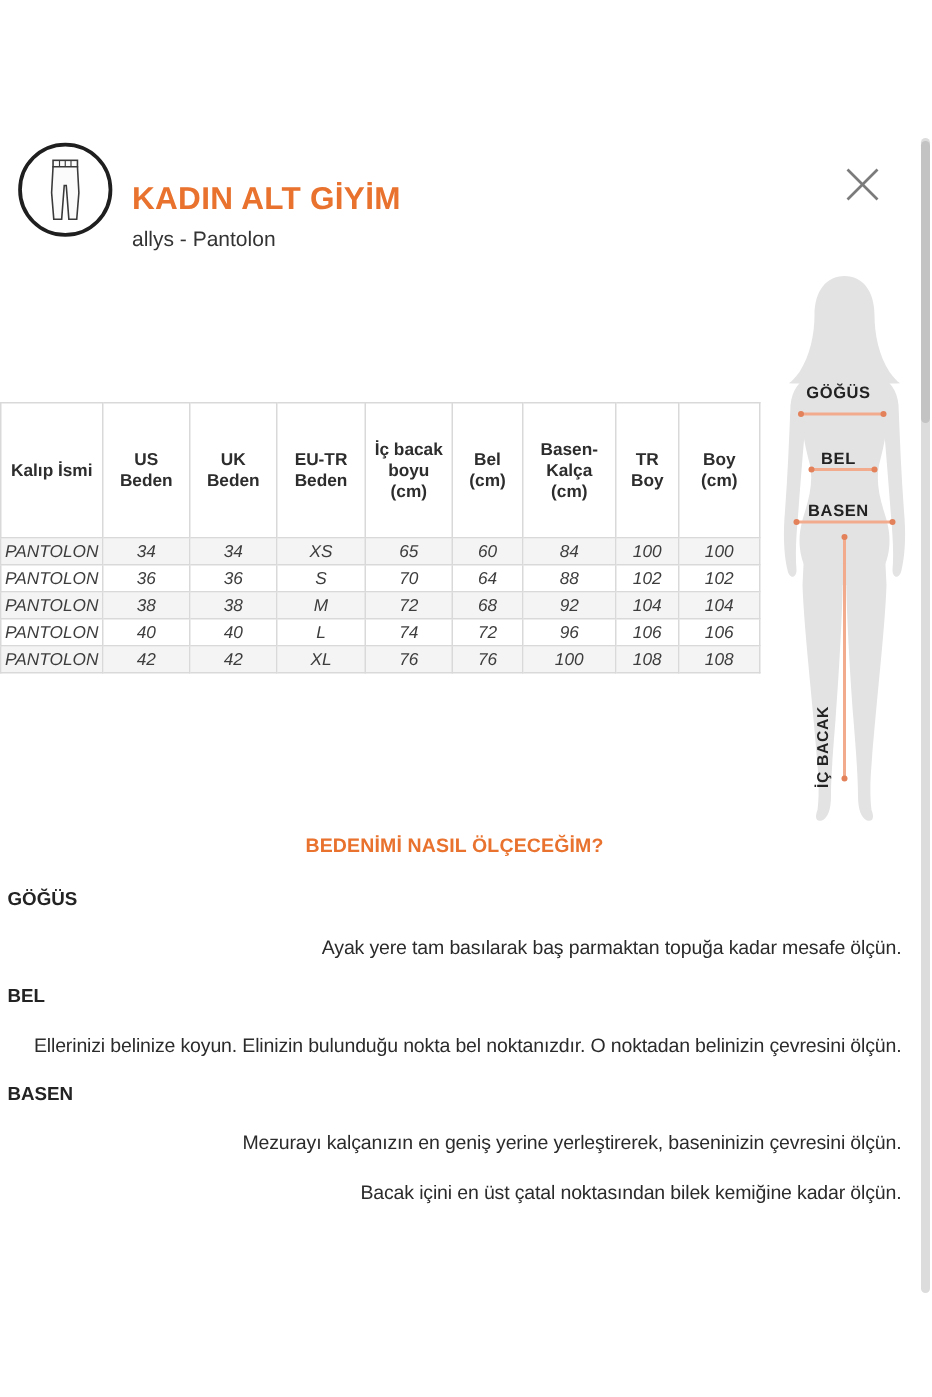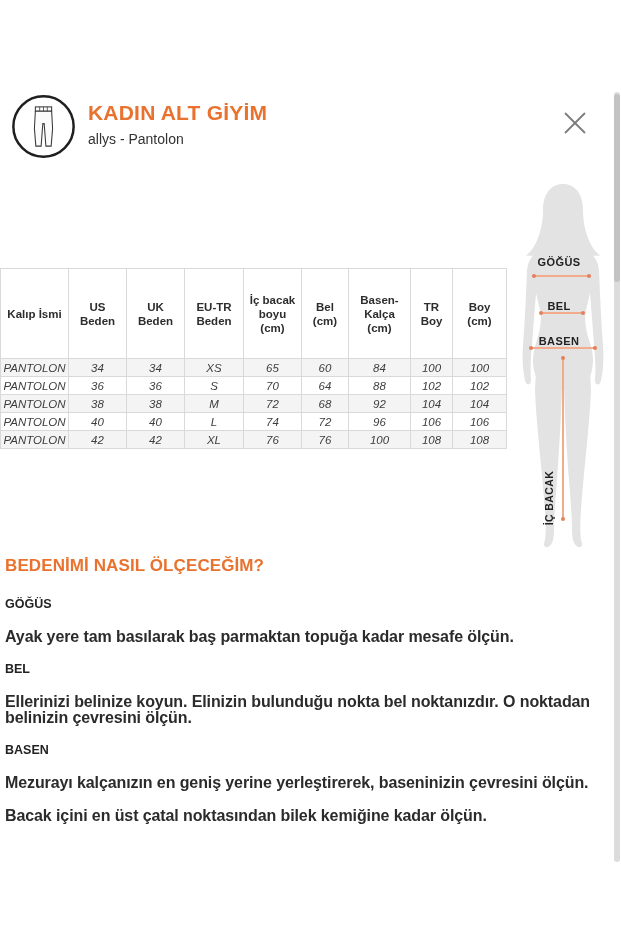--- a/index.html
+++ b/index.html
@@ -9,21 +9,21 @@
     font-family: "Liberation Sans", sans-serif;
     color: #2e2e2e;
     overflow: hidden;
   }
 
   
   .hdr-icon {
     position: absolute; left: 10px; top: 93px;
     width: 67px; height: 67px;
   }
-  .hdr-titles { position: absolute; left: 88px; top: 101px; }
+  .hdr-titles { position: absolute; left: 88px; top: 121px; }
   .hdr-title {
     font-size: 21px; font-weight: 700; color: #e8722e; letter-spacing: 0.2px;
   }
   .hdr-subtitle {
     margin-top: 6px; font-size: 14px; font-weight: 400; color: #333333;
   }
   .close-btn {
     position: absolute; left: 560px; top: 108px;
     width: 30px; height: 30px; cursor: pointer;
   }
@@ -85,29 +85,30 @@
   .inseam-label {
     position: absolute; left: 15px; top: 331px; width: 70px; height: 14px;
     transform: rotate(-90deg); text-align: center;
     font-size: 10.5px; font-weight: 700; color: #222222; letter-spacing: 0.4px;
     white-space: nowrap;
   }
 
   
   .guide { position: absolute; left: 5px; top: 556px; width: 596px; }
   .guide-title {
-    font-size: 17px; font-weight: 700; color: #e8722e; letter-spacing: 0.1px;
+    font-size: 13px; font-weight: 700; color: #e8722e; letter-spacing: 0.1px;
     margin-bottom: 21px;
+    text-align: center;
   }
   .guide h4 {
     font-size: 12.5px; font-weight: 700; color: #232323; margin: 0 0 18px 0;
   }
   .guide p {
-    font-size: 16px; font-weight: 700; color: #2b2b2b;
-    line-height: 16px; margin: 0 0 17px 0; letter-spacing: -0.1px;
+    font-size: 13px; font-weight: 400; color: #2b2b2b;
+    line-height: 16px; margin: 0 0 17px 0; letter-spacing: -0.1px; text-align: right;
   }
 
   
   .scrollbar-track {
     position: absolute; right: 1px; top: 92px; width: 6px; height: 770px;
     background: #dcdcdc; border-radius: 3px;
   }
   .scrollbar-thumb {
     position: absolute; left: 0; top: 2px; width: 6px; height: 188px;
     background: #c3c3c3; border-radius: 3px;

